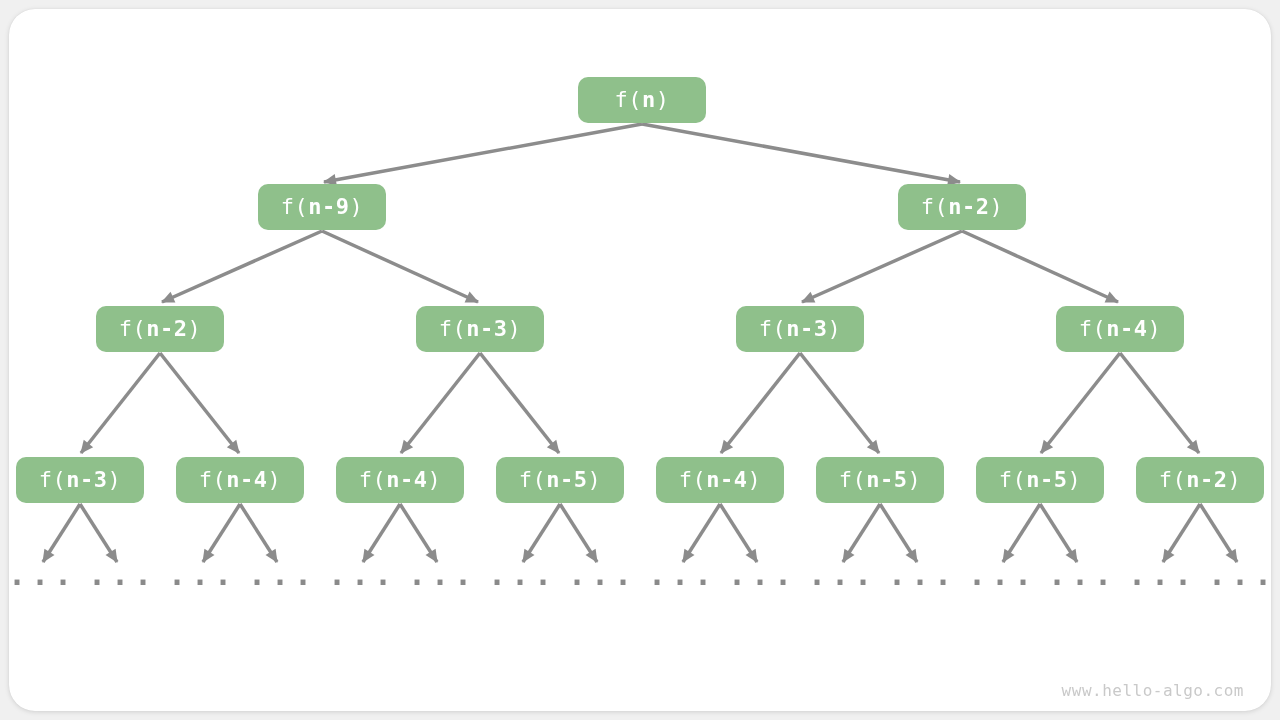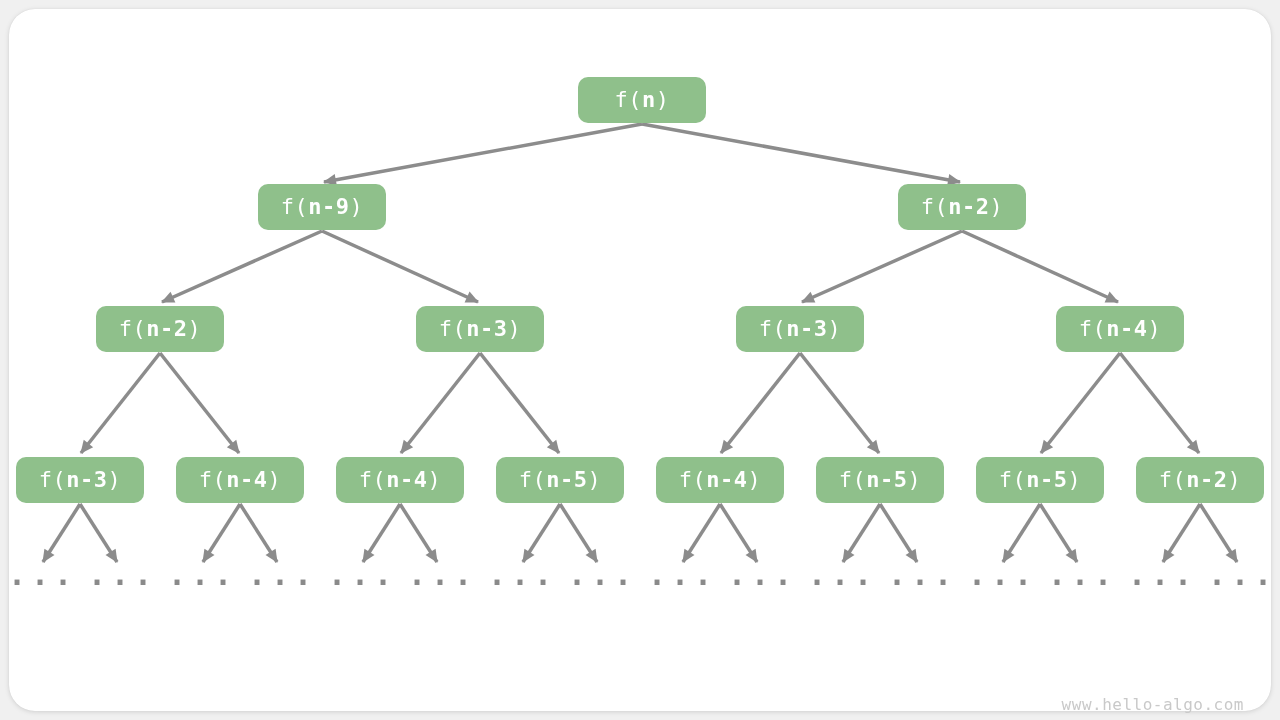--- a/index.html
+++ b/index.html
@@ -23,21 +23,21 @@
     color:#ffffff;font-size:22px;line-height:1;letter-spacing:0.5px;
     white-space:nowrap;
   }
   .node .arg{font-weight:bold;}
   .dots{
     position:absolute;width:64px;height:30px;top:560px;
     text-align:center;color:#8a8a8a;
     font-size:30px;font-weight:bold;letter-spacing:5px;line-height:30px;
   }
   .watermark{
-    position:absolute;right:36px;bottom:6px;
+    position:absolute;right:36px;bottom:20px;
     color:#c9c9c9;font-size:16px;letter-spacing:0.5px;
   }
 </style>
 </head>
 <body>
 
 <div class="card"></div>
 
 <svg class="edges" viewBox="0 0 1280 720">
   <defs>

